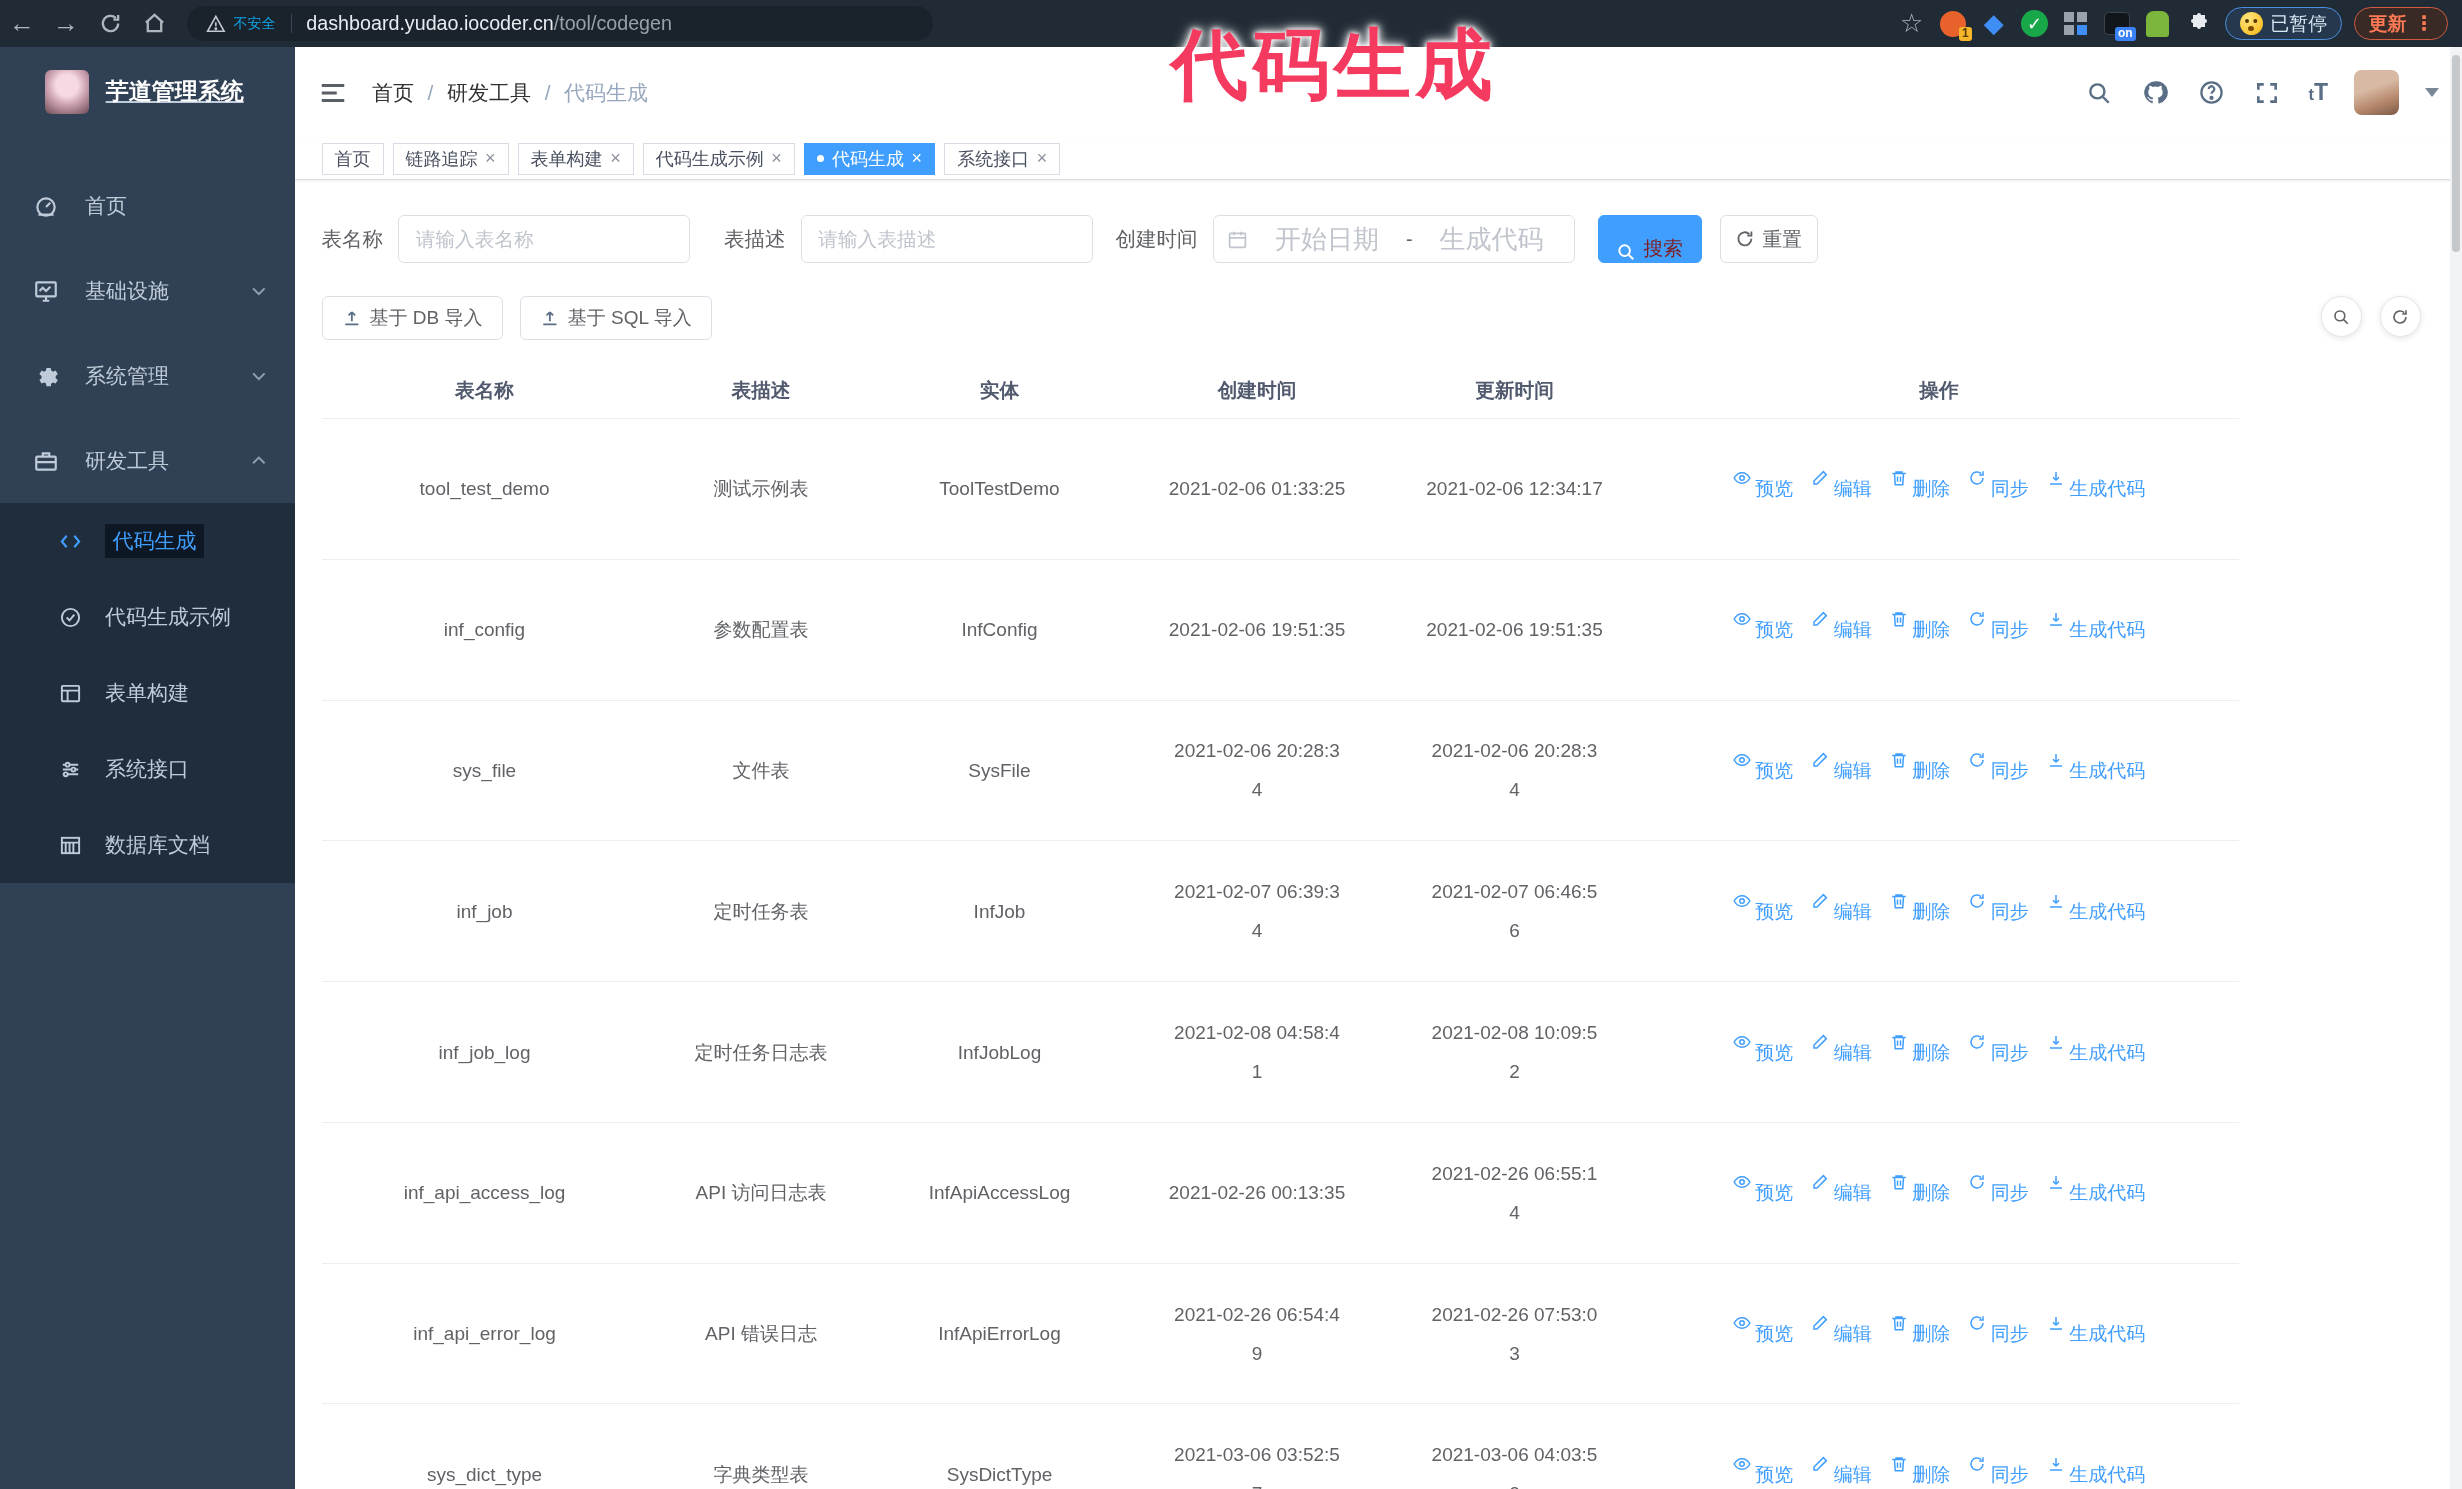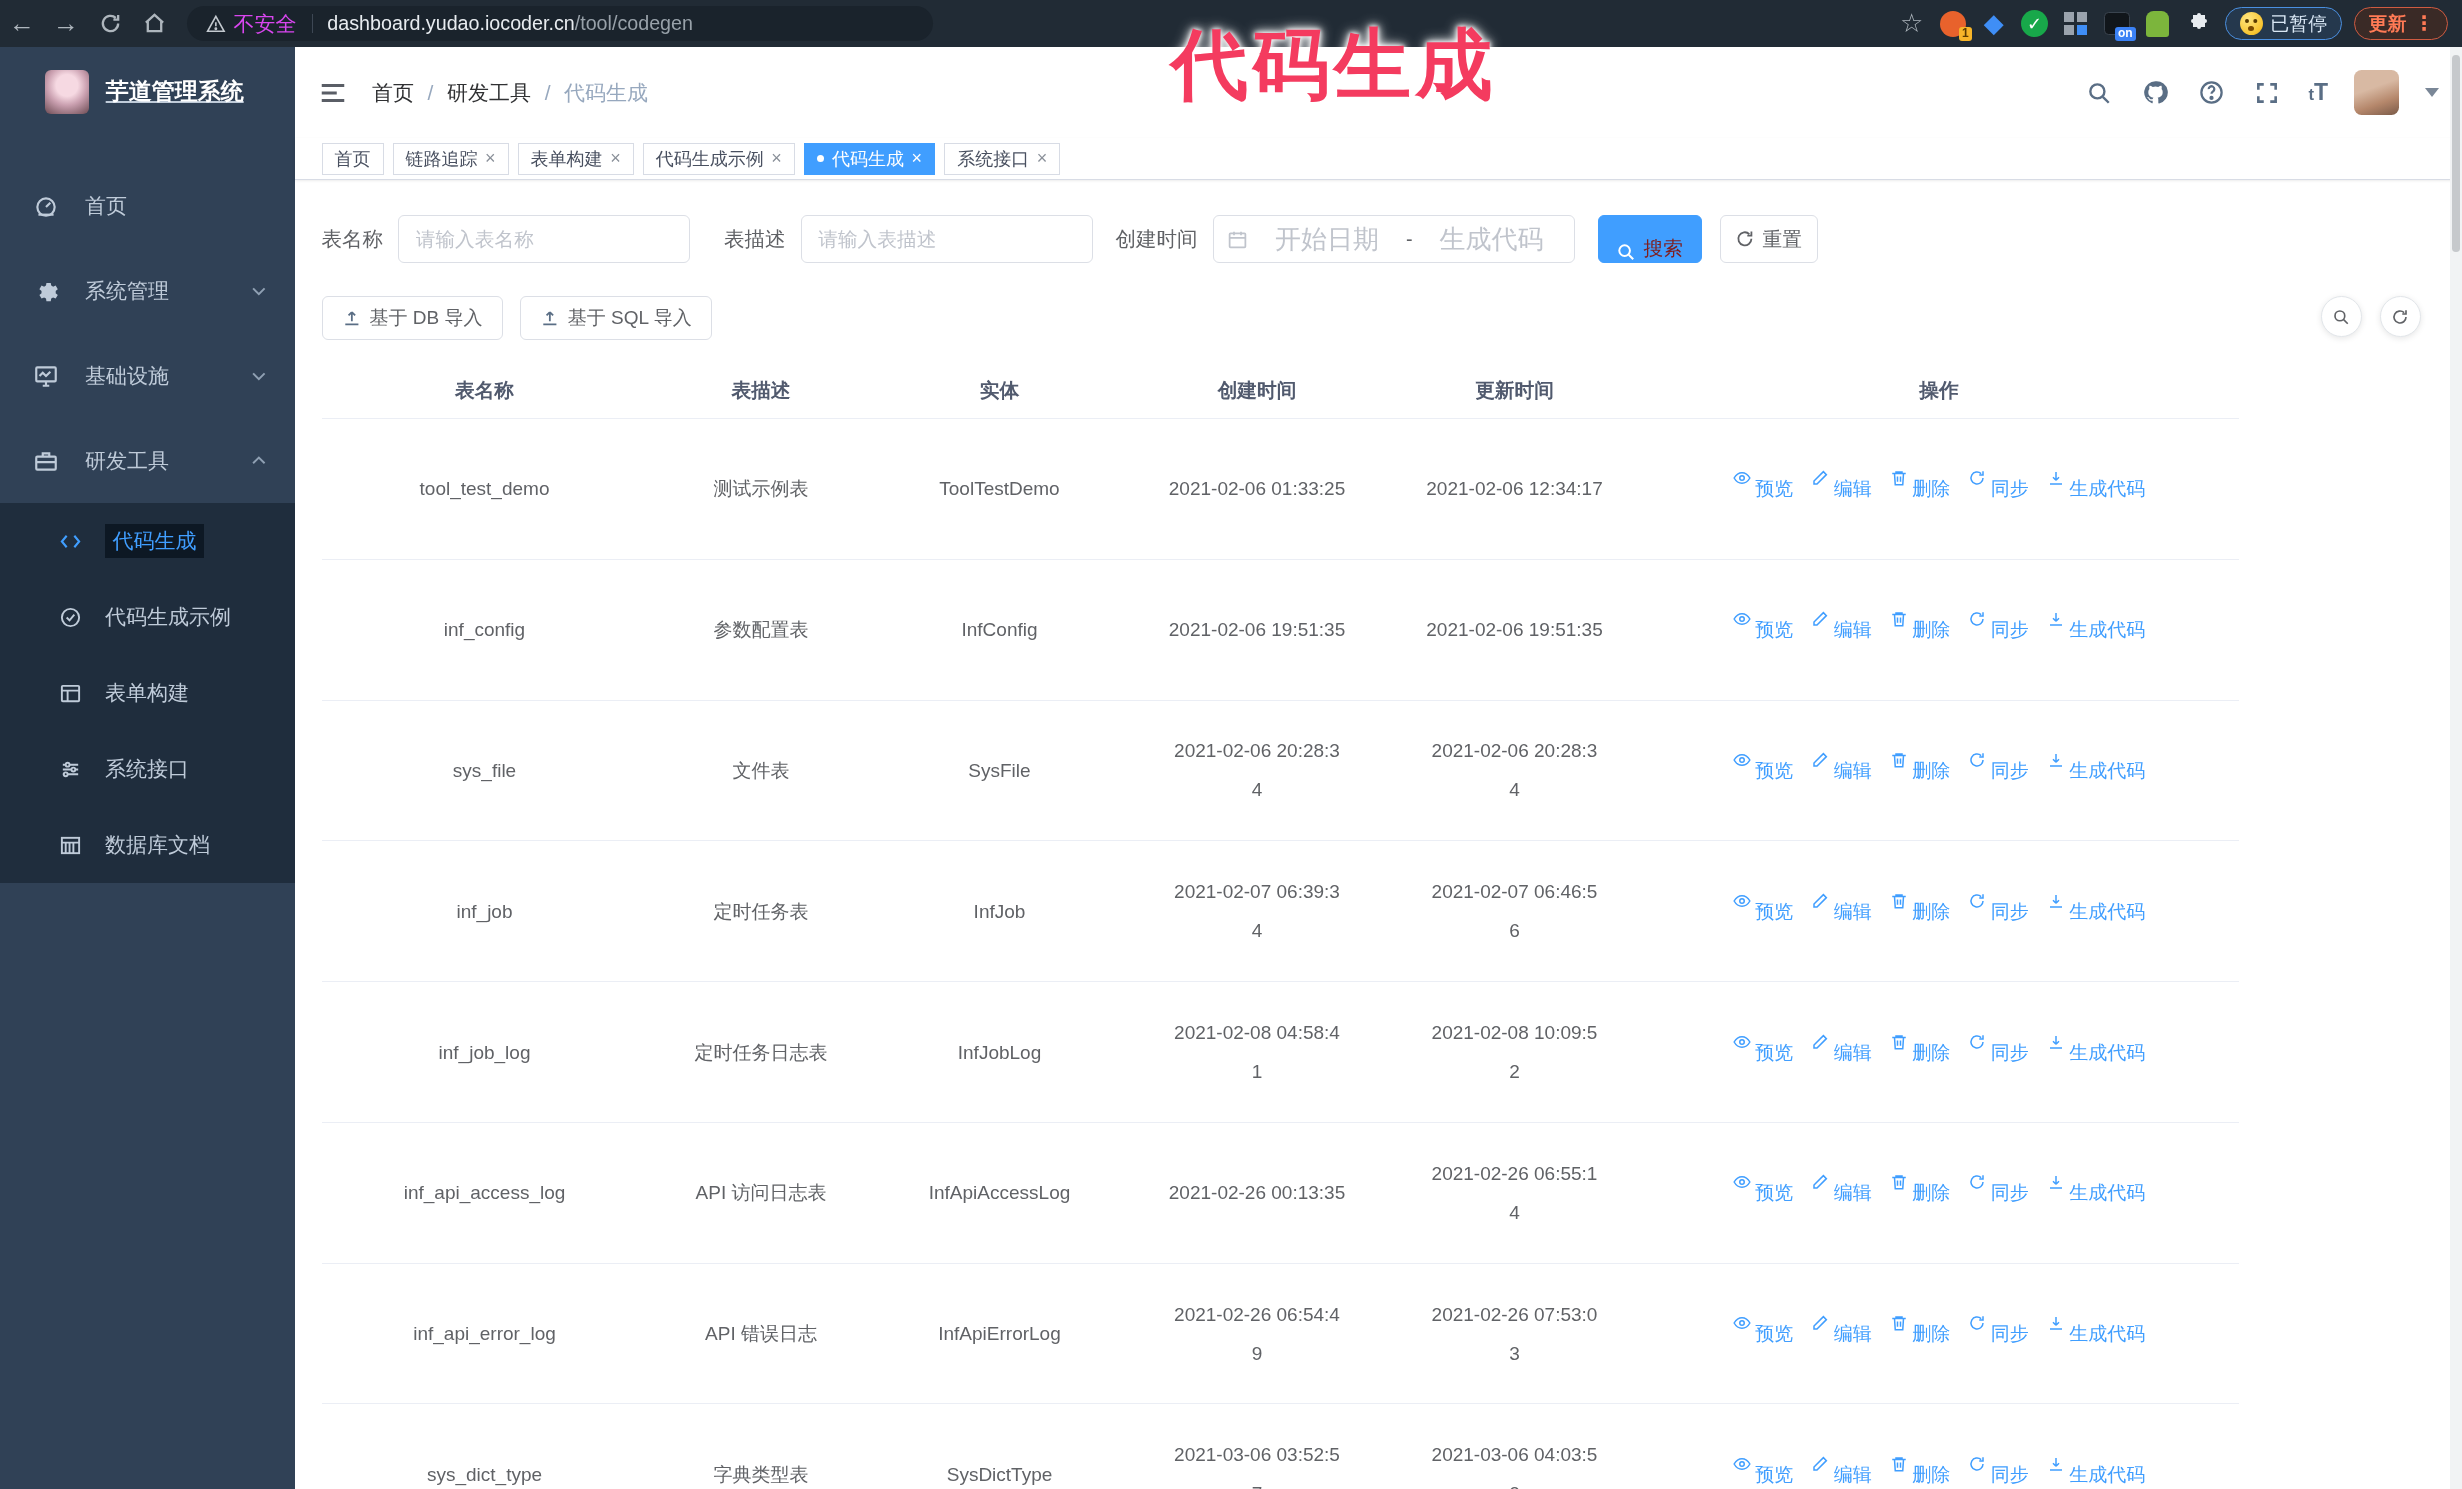--- a/index.html
+++ b/index.html
@@ -5,21 +5,21 @@
   * { margin:0; padding:0; box-sizing:border-box; }
   html,body { width:2462px; height:1490px; }
   body { font-family:"Liberation Sans","DejaVu Sans",sans-serif; background:#fff; position:relative; overflow:hidden; }
   svg { display:block; }
 
   
   .chrome { position:absolute; top:0; left:0; width:2462px; height:47px; background:#212b35; display:flex; align-items:center; z-index:5; }
   .nav-ic { width:44px; height:35px; display:flex; align-items:center; justify-content:center; color:#aeb6bd; font-size:26px; }
   .nav-ic svg { stroke:#aeb6bd; }
   .url-pill { margin-left:10.6px; width:746px; height:35px; border-radius:17.4px; background:#1a232c; display:flex; align-items:center; padding:0 19.7px; }
-  .warn { color:#d946ef; display:flex; align-items:center; gap:7.6px; font-size:21px; }
+  .warn { color:#0ea5e9; display:flex; align-items:center; gap:7.6px; font-size:14px; }
   .url-div { width:0.8px; height:19.7px; background:#3d4754; margin:0 15px; }
   .url-host { color:#e8ecf0; font-size:19.7px; }
   .url-path { color:#98a1a9; font-size:19.7px; }
   .chrome-right { position:absolute; right:13.6px; top:0; height:47px; display:flex; align-items:center; gap:12px; }
   .ext { width:29px; height:29px; display:flex; align-items:center; justify-content:center; position:relative; }
   .ext-badge { position:absolute; right:-4.5px; bottom:-3px; background:#f7b529; color:#5a3b00; font-size:12px; line-height:13.6px; padding:0 3px; border-radius:3px; font-weight:bold; }
   .ext-badge.green { background:#3b82f6; color:#fff; }
   .chip { height:33px; border-radius:16.7px; display:flex; align-items:center; gap:7.6px; padding:0 13.6px; font-size:19px; }
   .chip-paused { border:1.5px solid #4a8fe0; background:#25384d; color:#d8e6f4; }
   .chip-update { border:1.5px solid #cf5b41; background:#3a2a26; color:#ff7a55; font-weight:bold; }
@@ -194,40 +194,40 @@
         <svg viewBox="0 0 24 24" fill="none" stroke="currentColor" stroke-width="2">
             <circle cx="12" cy="13" r="8"></circle>
             <path d="M12 13l4-4"></path>
             <path d="M5 20h14"></path>
           </svg>
       </span>
       <span class="m-label">首页</span>
     </div>
     <div class="m-item">
       <span class="m-ic">
-        <svg viewBox="0 0 24 24" fill="currentColor">
-            <path d="M12 8a4 4 0 1 0 0 8 4 4 0 0 0 0-8zm9 5c0-.3 0-.7-.1-1l2-1.6-2-3.4-2.4 1a7 7 0 0 0-1.7-1L16.4 4.5h-4l-.4 2.5a7 7 0 0 0-1.7 1l-2.4-1-2 3.4 2 1.6a7 7 0 0 0 0 2l-2 1.6 2 3.4 2.4-1a7 7 0 0 0 1.7 1l.4 2.5h4l.4-2.5a7 7 0 0 0 1.7-1l2.4 1 2-3.4-2-1.6c.1-.3.1-.7.1-1z"></path>
-          </svg>
-      </span>
-      <span class="m-label">系统管理</span>
-      <span class="chev">
-          <svg width="19.7" height="19.7" viewBox="0 0 24 24" fill="none" stroke="currentColor" stroke-width="2.4">
-            <polyline points="5 9 12 16 19 9"></polyline>
-          </svg>
-        </span>
-    </div>
-    <div class="m-item">
-      <span class="m-ic">
         <svg viewBox="0 0 24 24" fill="none" stroke="currentColor" stroke-width="2">
             <rect x="3" y="4" width="18" height="13" rx="1"></rect>
             <polyline points="6 12 9 9 12 12 16 8"></polyline>
             <path d="M9 21h6M12 17v4"></path>
           </svg>
       </span>
       <span class="m-label">基础设施</span>
+      <span class="chev">
+          <svg width="19.7" height="19.7" viewBox="0 0 24 24" fill="none" stroke="currentColor" stroke-width="2.4">
+            <polyline points="5 9 12 16 19 9"></polyline>
+          </svg>
+        </span>
+    </div>
+    <div class="m-item">
+      <span class="m-ic">
+        <svg viewBox="0 0 24 24" fill="currentColor">
+            <path d="M12 8a4 4 0 1 0 0 8 4 4 0 0 0 0-8zm9 5c0-.3 0-.7-.1-1l2-1.6-2-3.4-2.4 1a7 7 0 0 0-1.7-1L16.4 4.5h-4l-.4 2.5a7 7 0 0 0-1.7 1l-2.4-1-2 3.4 2 1.6a7 7 0 0 0 0 2l-2 1.6 2 3.4 2.4-1a7 7 0 0 0 1.7 1l.4 2.5h4l.4-2.5a7 7 0 0 0 1.7-1l2.4 1 2-3.4-2-1.6c.1-.3.1-.7.1-1z"></path>
+          </svg>
+      </span>
+      <span class="m-label">系统管理</span>
       <span class="chev">
           <svg width="19.7" height="19.7" viewBox="0 0 24 24" fill="none" stroke="currentColor" stroke-width="2.4">
             <polyline points="5 9 12 16 19 9"></polyline>
           </svg>
         </span>
     </div>
     <div class="m-item">
       <span class="m-ic">
         <svg viewBox="0 0 24 24" fill="none" stroke="currentColor" stroke-width="2">
             <rect x="3" y="8" width="18" height="12" rx="1"></rect>

